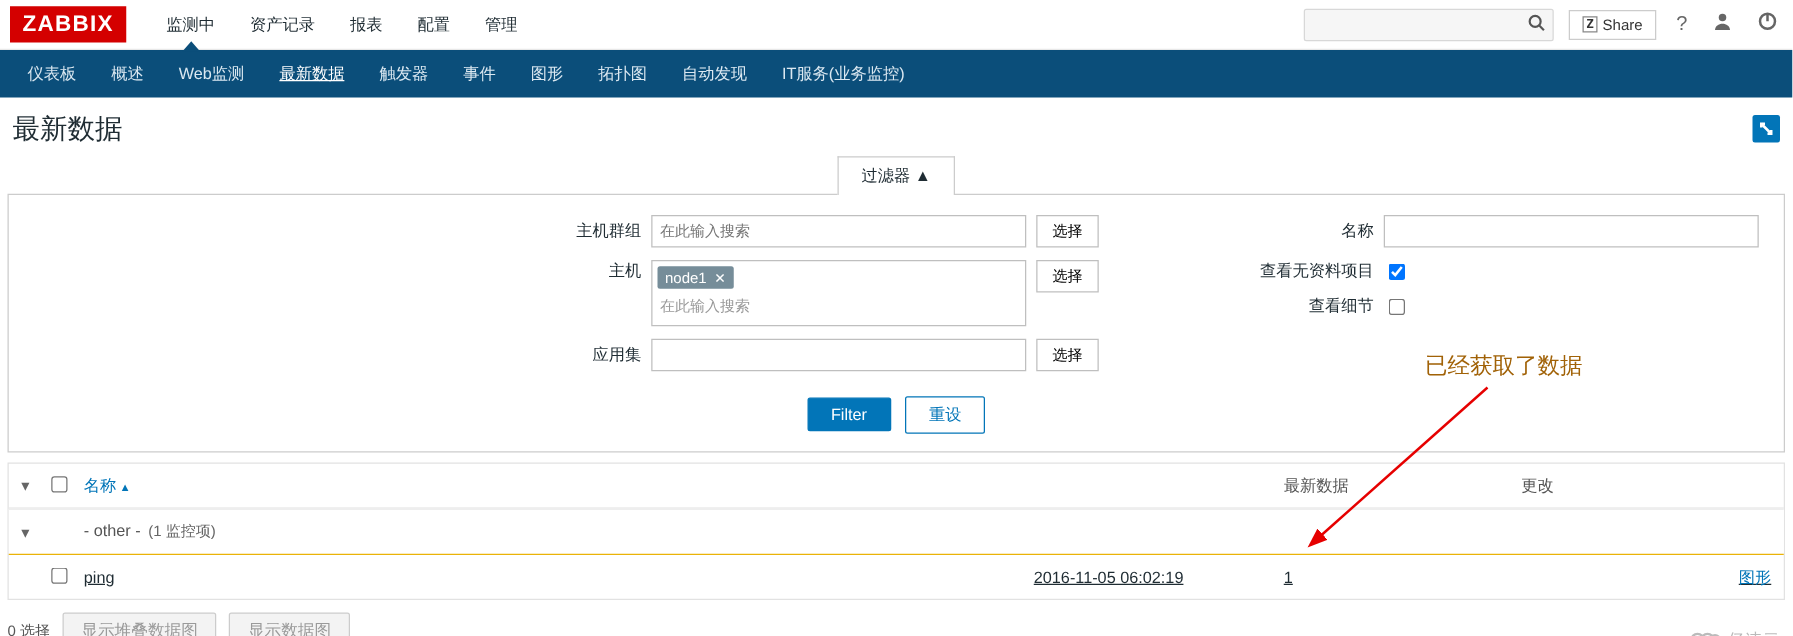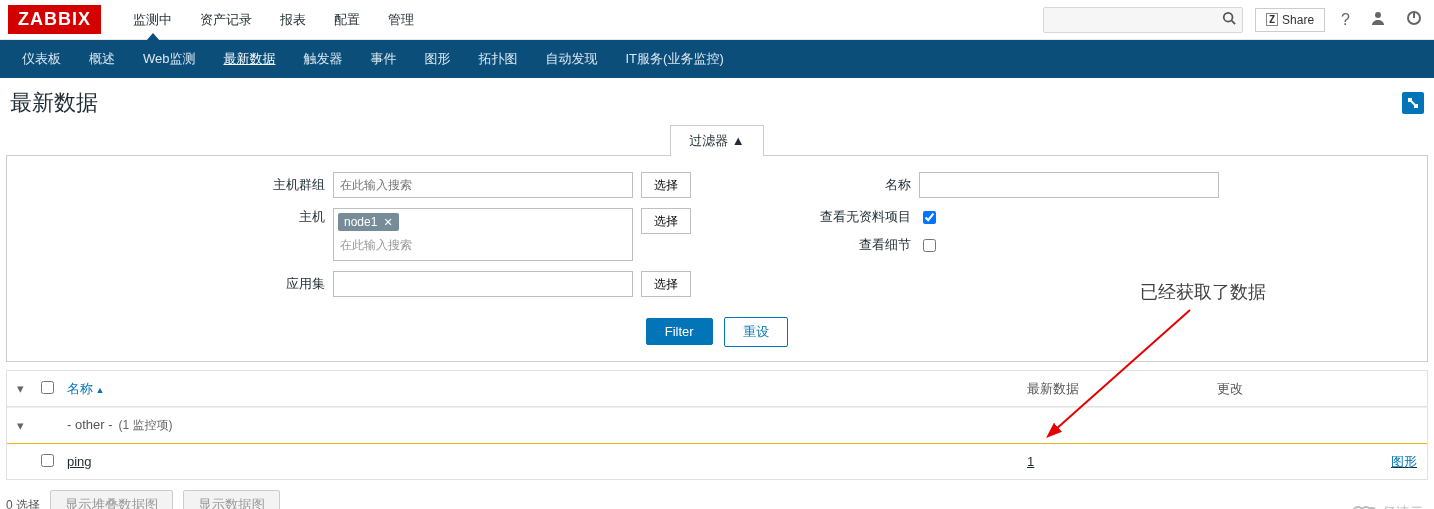--- a/index.html
+++ b/index.html
@@ -169,21 +169,21 @@
     display: flex; align-items: center; gap: 10px;
     padding: 10px 6px; color: #555; font-size: 12px;
   }
   .btn-disabled {
     border: 1px solid #ccc; background: #f3f3f3; color: #9a9a9a;
     padding: 5px 14px; cursor: not-allowed; border-radius: 2px;
   }
 
   
   .annot {
-    position: absolute; color: #404040; font-size: 18px;
+    position: absolute; color: #a16207; font-size: 18px;
   }
   .arrow-svg { position: absolute; }
 
   
   .watermark {
     position: absolute; right: 10px; bottom: 6px;
     color: #bbb; font-size: 14px; display: flex; align-items: center; gap: 4px;
   }
   .wm-icon { font-size: 18px; }
 
@@ -255,21 +255,21 @@
           <path d="M2 2l4 4M10 10L6 6"></path>
       </svg>
     </div>
   </div>
 
   <div class="filter-wrap">
     <div class="filter-tab-row">
       <div class="filter-tab">过滤器 ▲</div>
     </div>
     <div class="filter-panel">
-      <div style="display:flex;justify-content:center;gap:80px;">
+      <div style="display:flex;justify-content:flex-end;gap:80px;">
 
         <div class="col-left">
           <div class="filter-row">
             <div class="filter-label">主机群组</div>
             <input class="filter-input" placeholder="在此输入搜索" style="">
             <button class="select-btn">选择</button>
           </div>
           <div class="filter-row" style="align-items:flex-start;">
             <div class="filter-label">主机</div>
             <div class="multiselect">
@@ -339,20 +339,23 @@
       <div class="col-change"></div>
       <div class="col-action"></div>
     </div>
 
     <div class="trow">
       <div class="col-toggle"></div>
       <div class="col-check"><input type="checkbox" style=""></div>
       <div class="col-name">
         <span>ping</span>
       </div>
+      <div class="col-lastcheck">
+        <span>2016-11-05 06:02:19</span>
+      </div>
       <div class="col-lastdata">
         <span>1</span>
       </div>
       <div class="col-change">
         <span></span>
       </div>
       <div class="col-action">
         <span class="link">图形</span>
       </div>
     </div>

